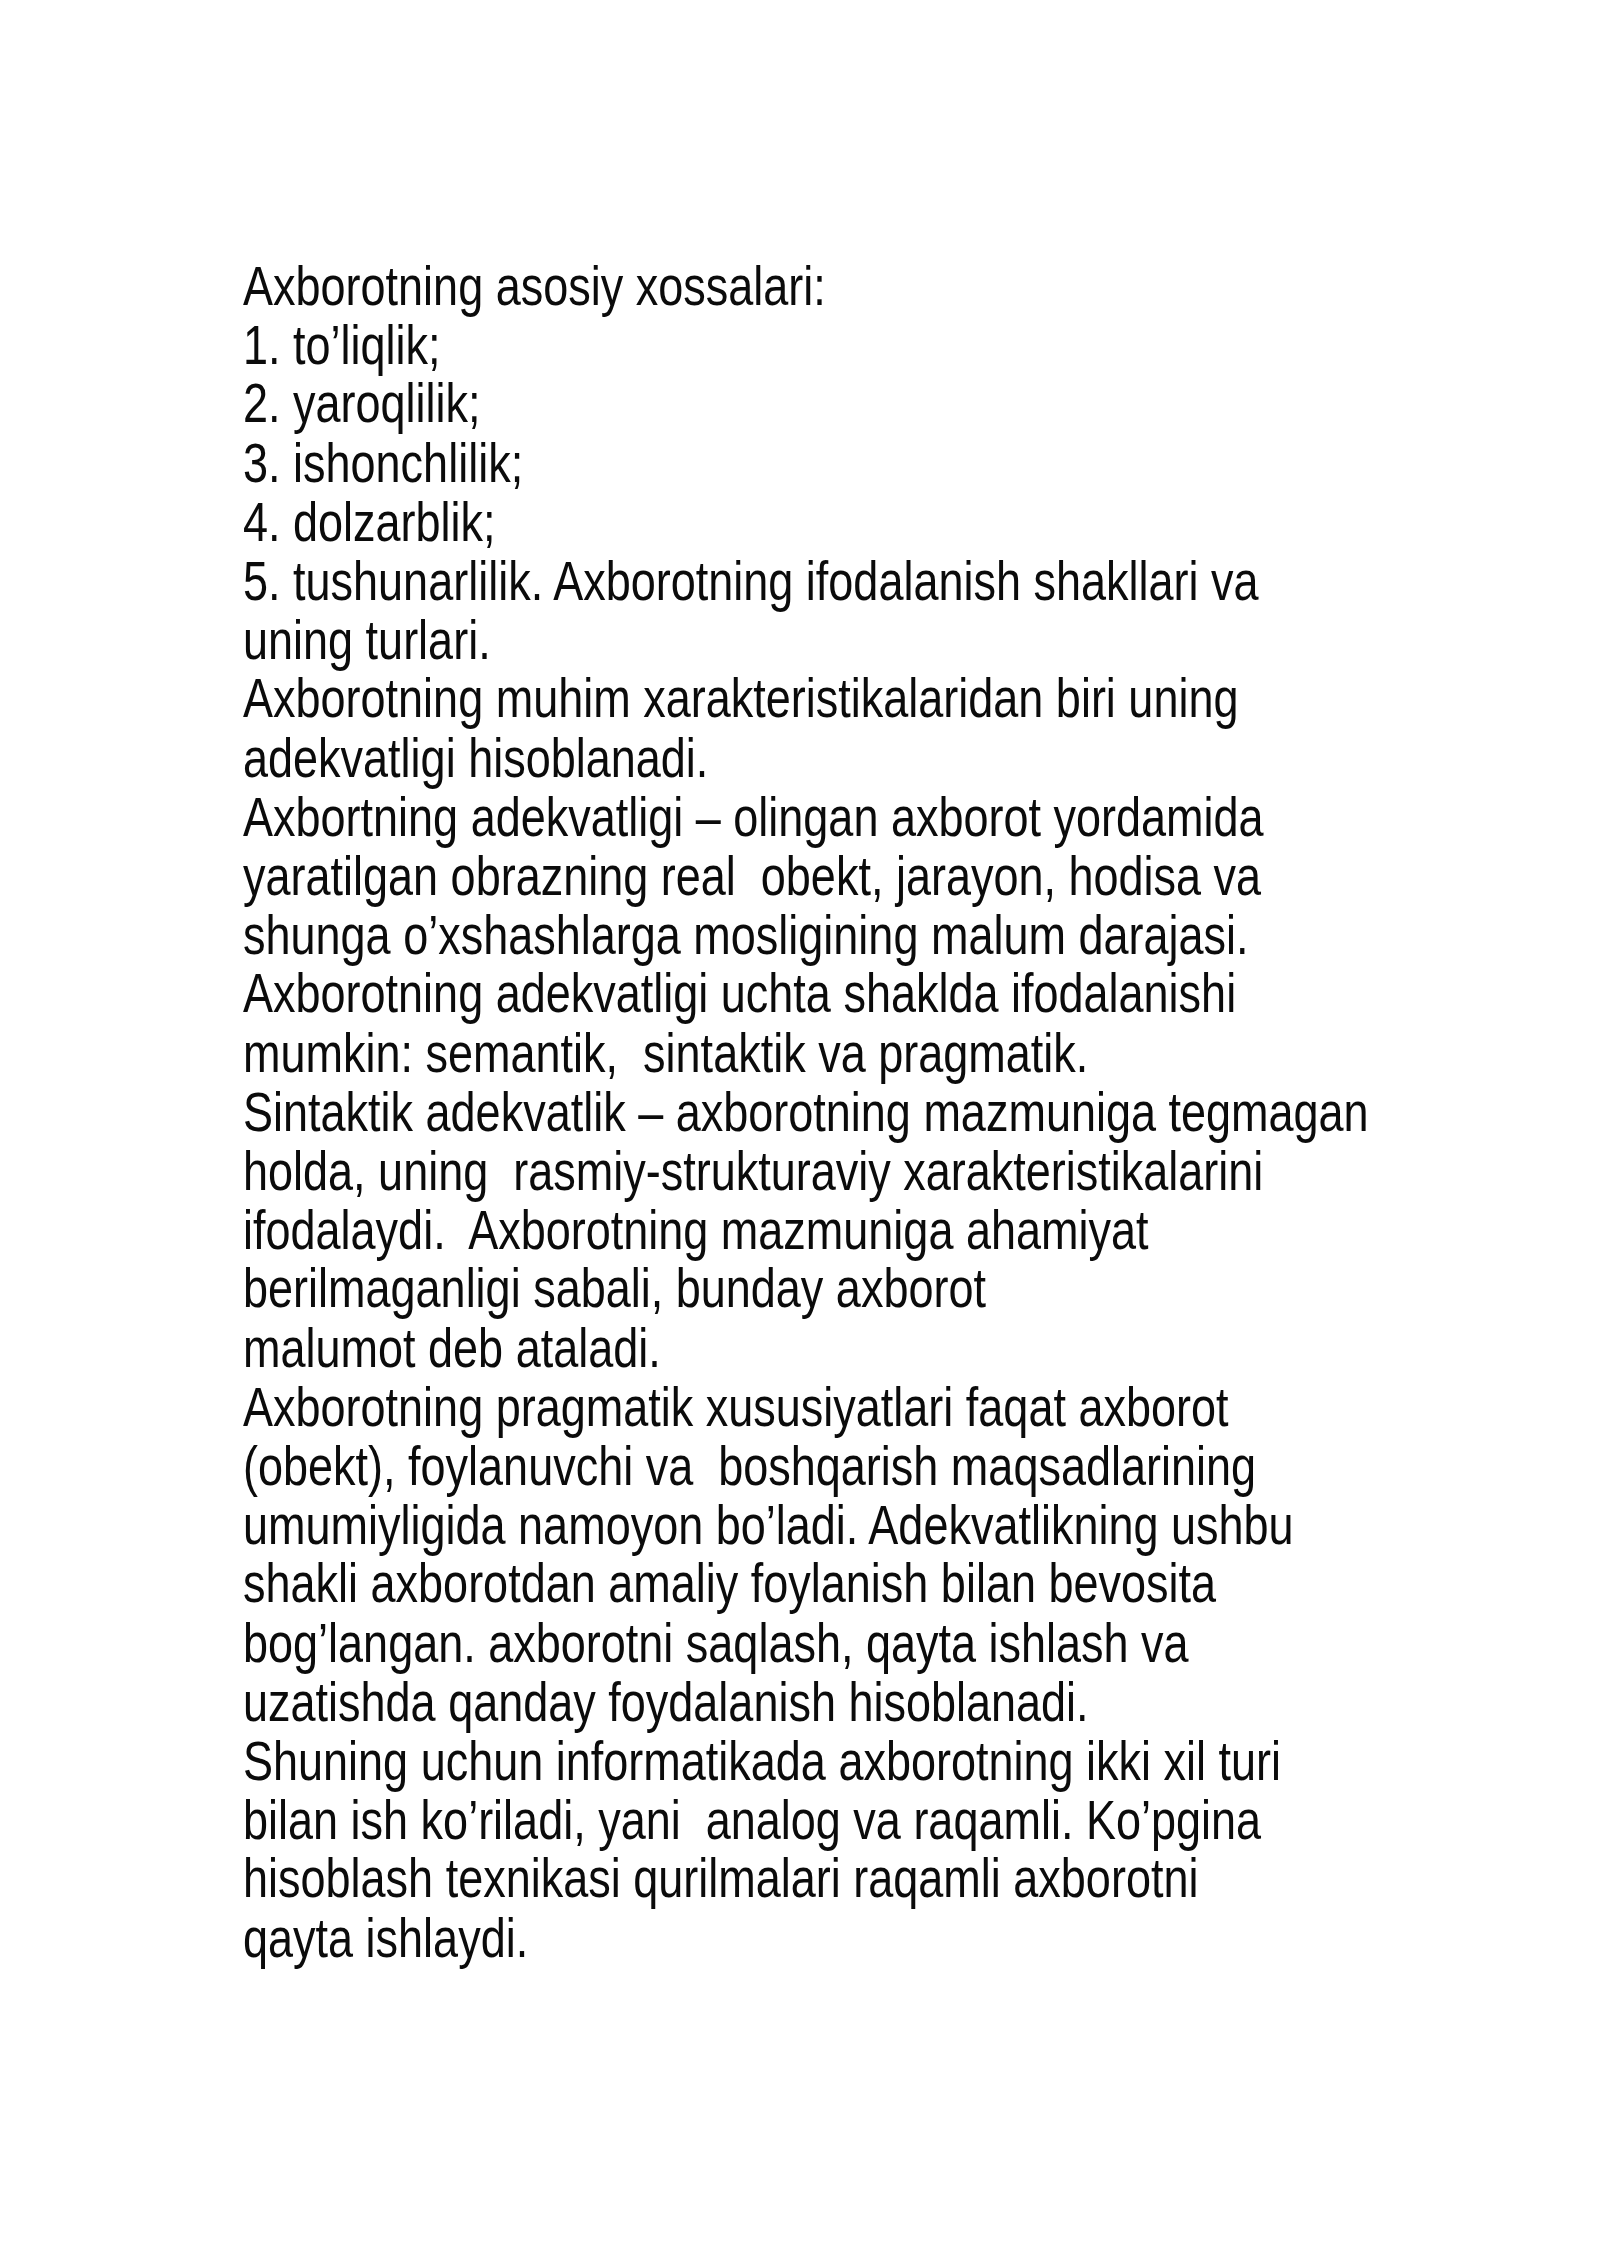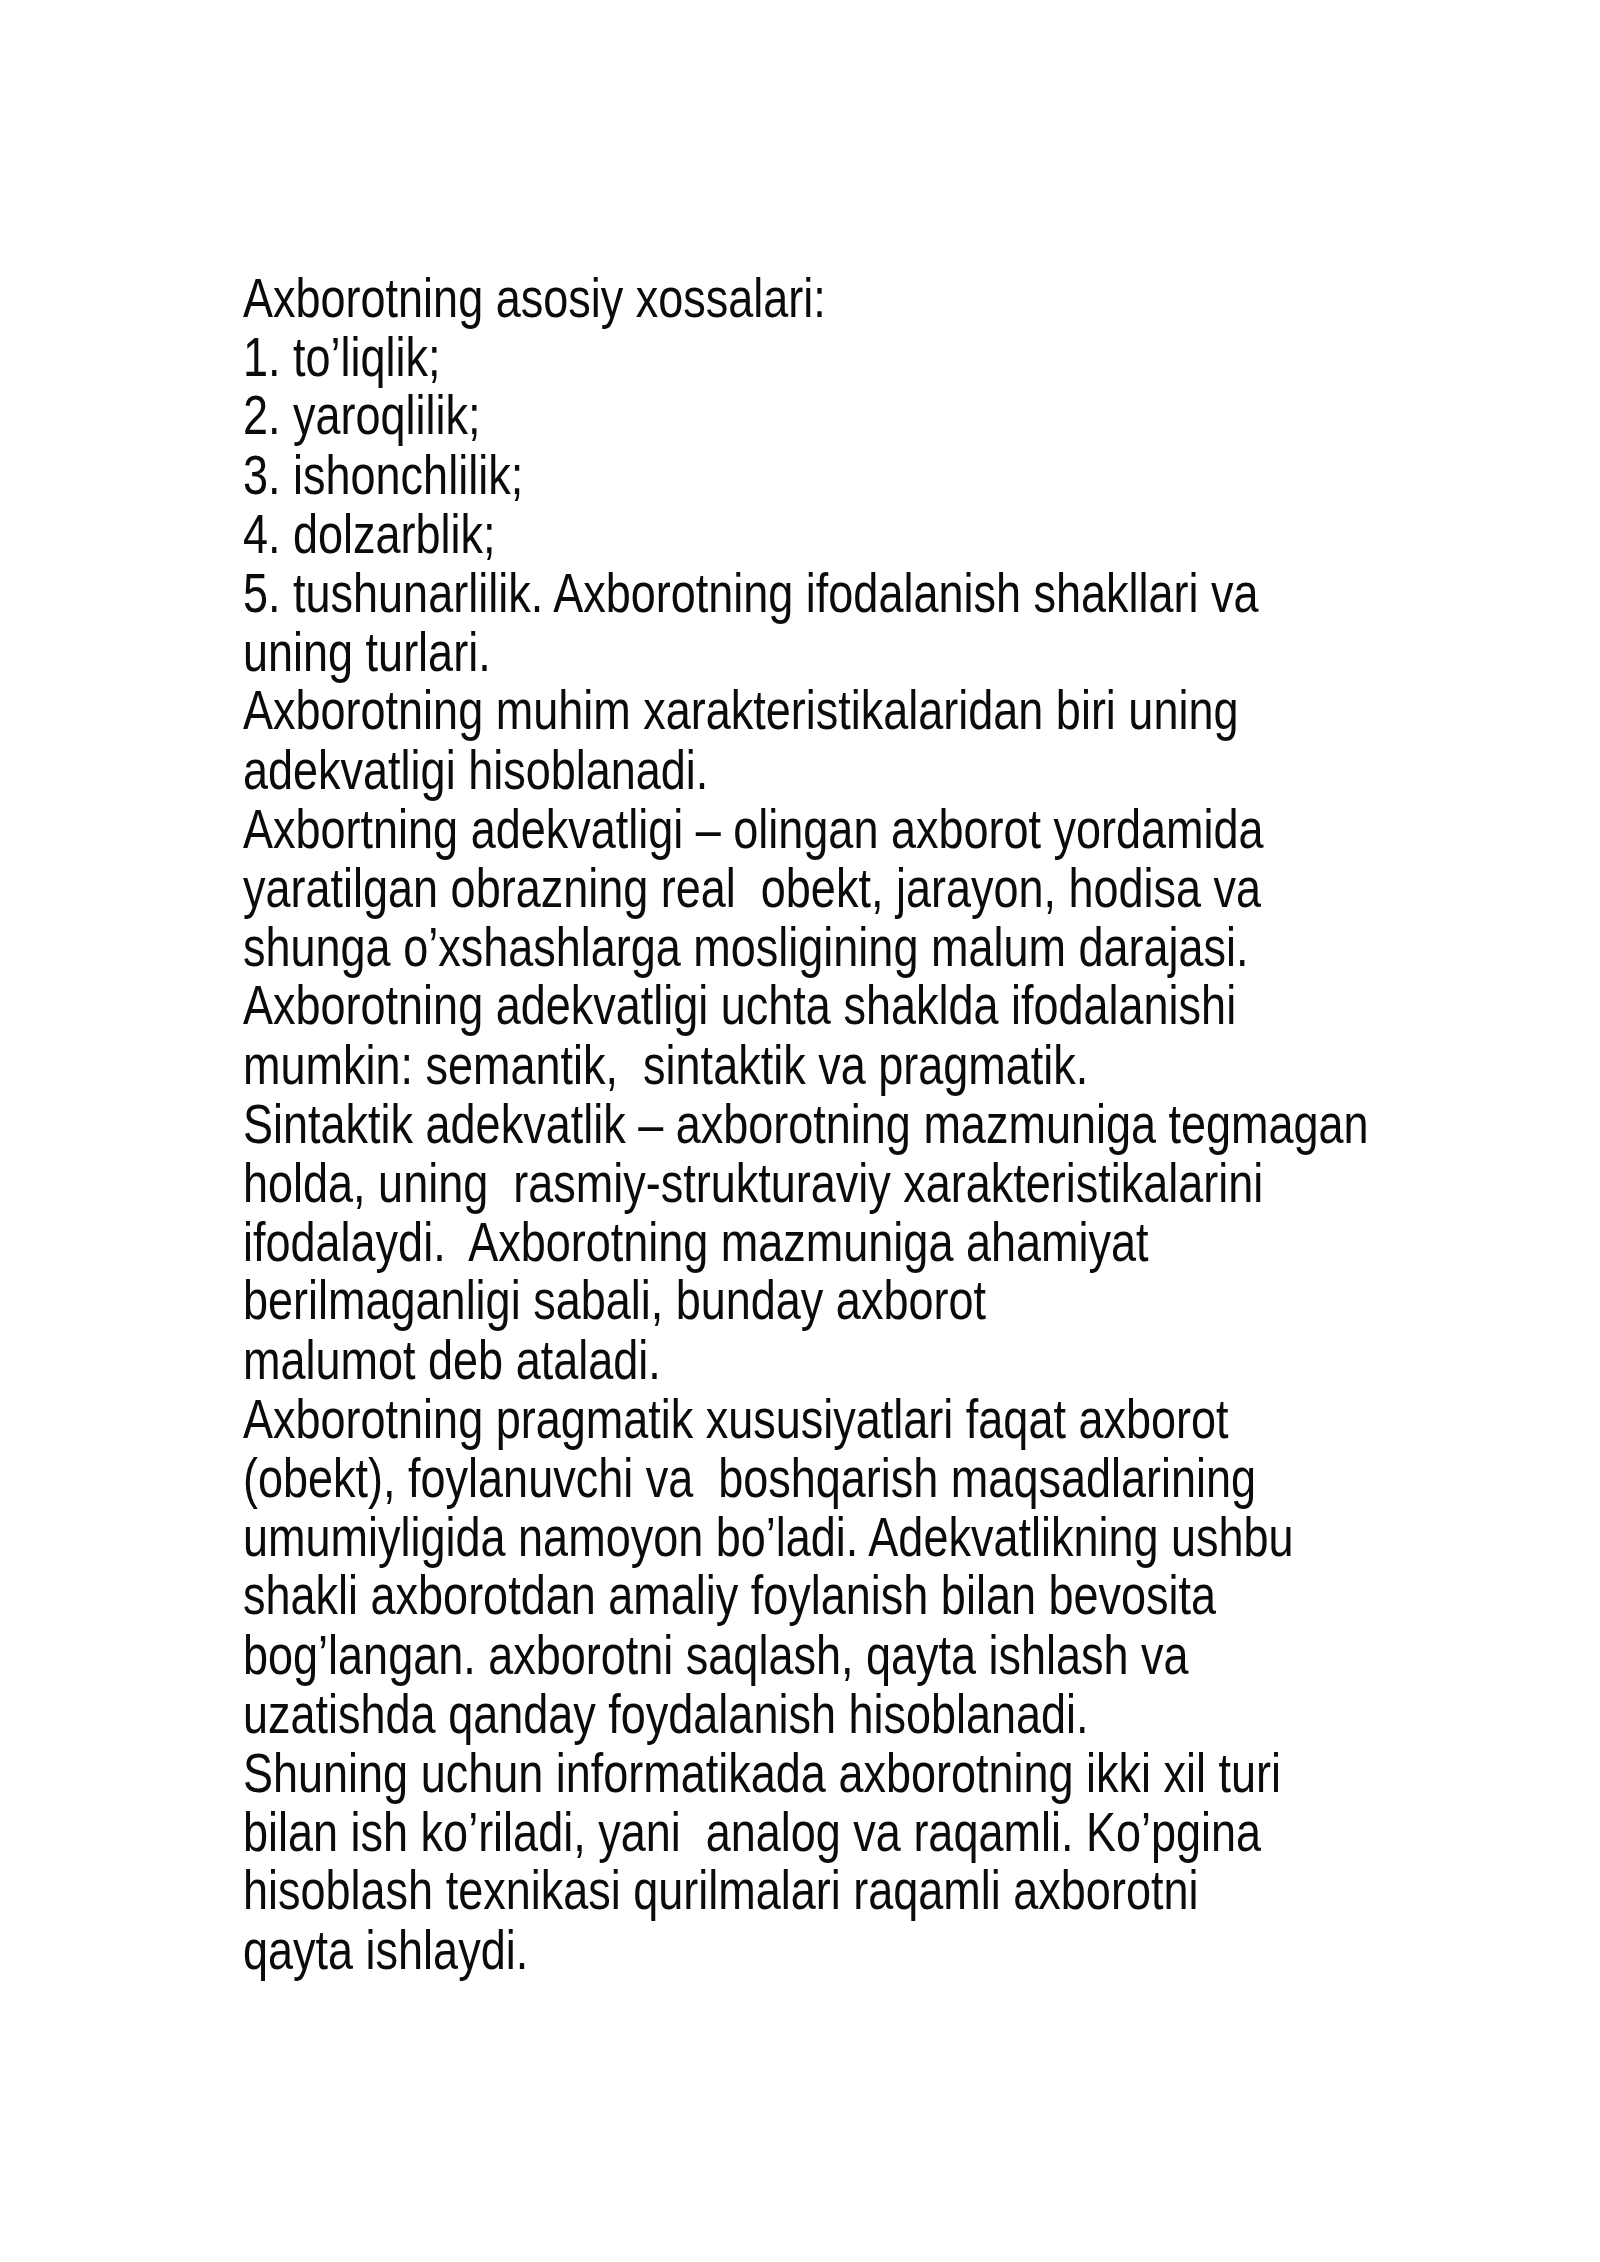--- a/index.html
+++ b/index.html
@@ -10,21 +10,20 @@
     width: 1600px;
     height: 2262px;
     background: #ffffff;
     overflow: hidden;
   }
   .page {
     position: relative;
     width: 1600px;
     height: 2196px;
     background: #ffffff;
-    margin-top: 12px;
   }
   
   .text-block {
     position: absolute;
     left: 243px;
     top: 256px;
     width: 1200px;
     font-family: "Liberation Sans", "DejaVu Sans", sans-serif;
     font-size: 45px;
     line-height: 47.2px;

